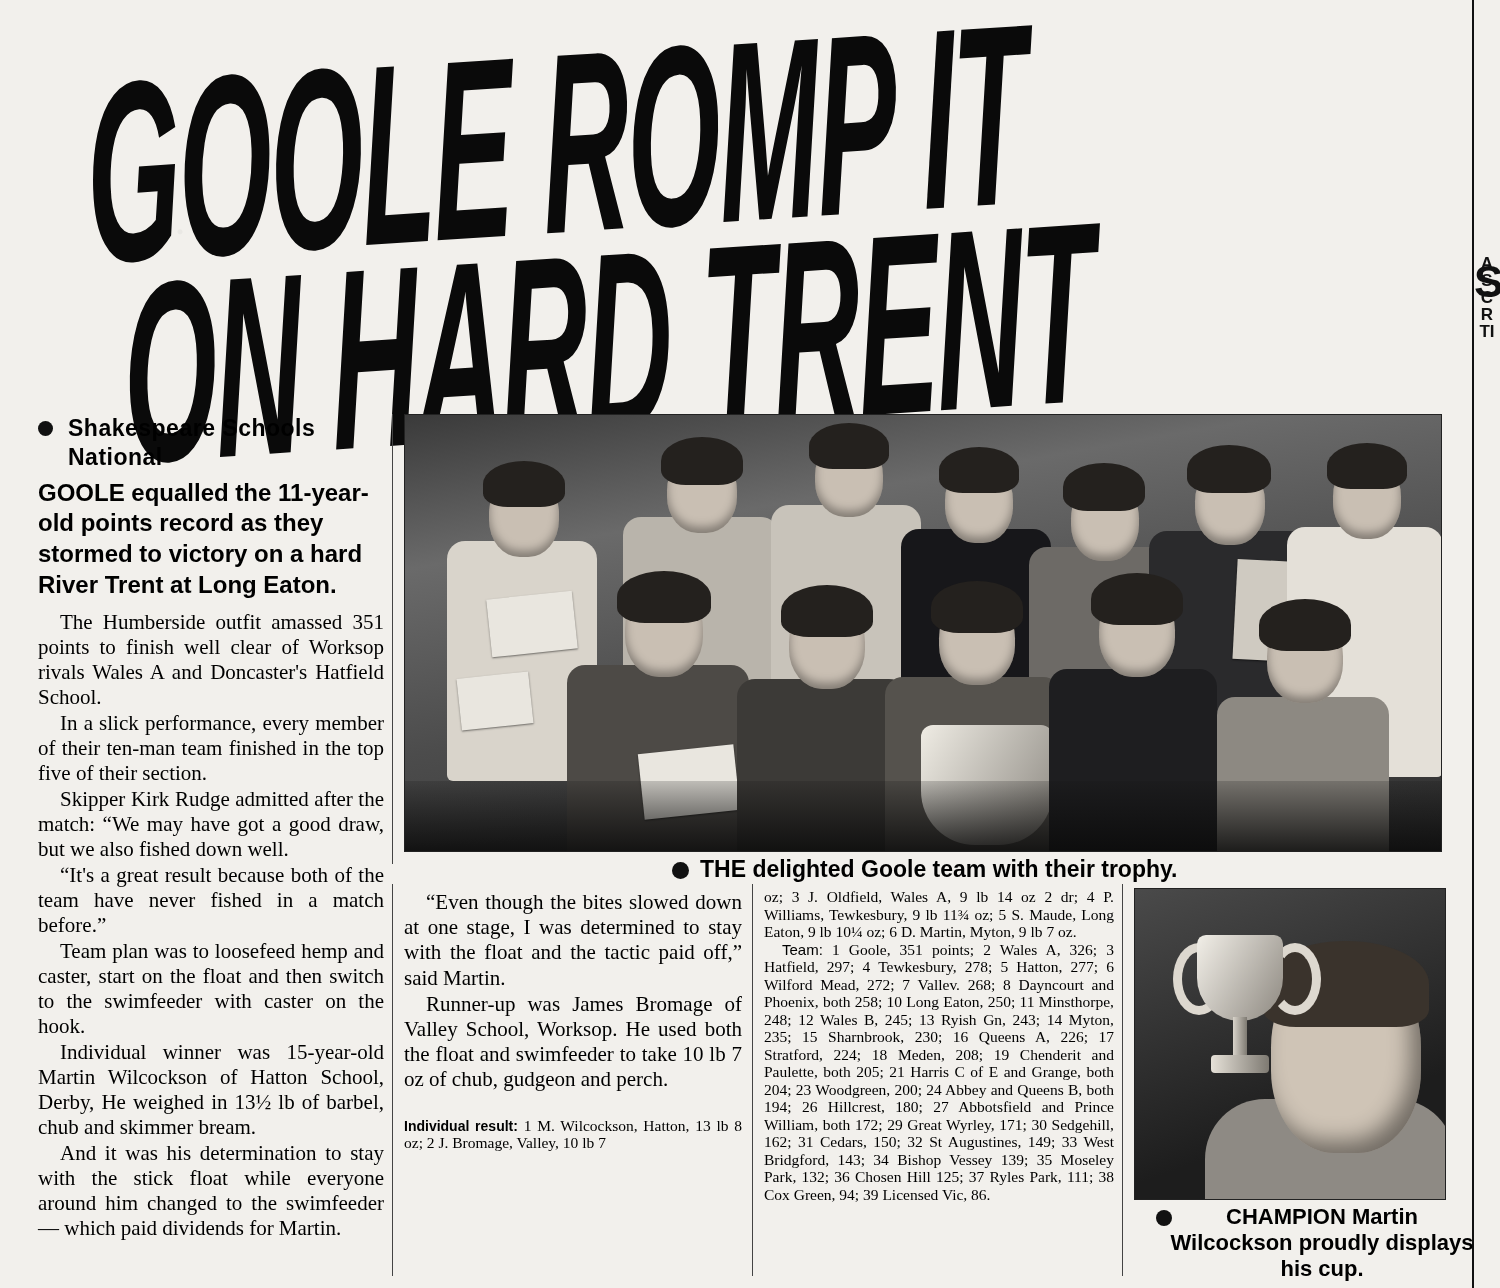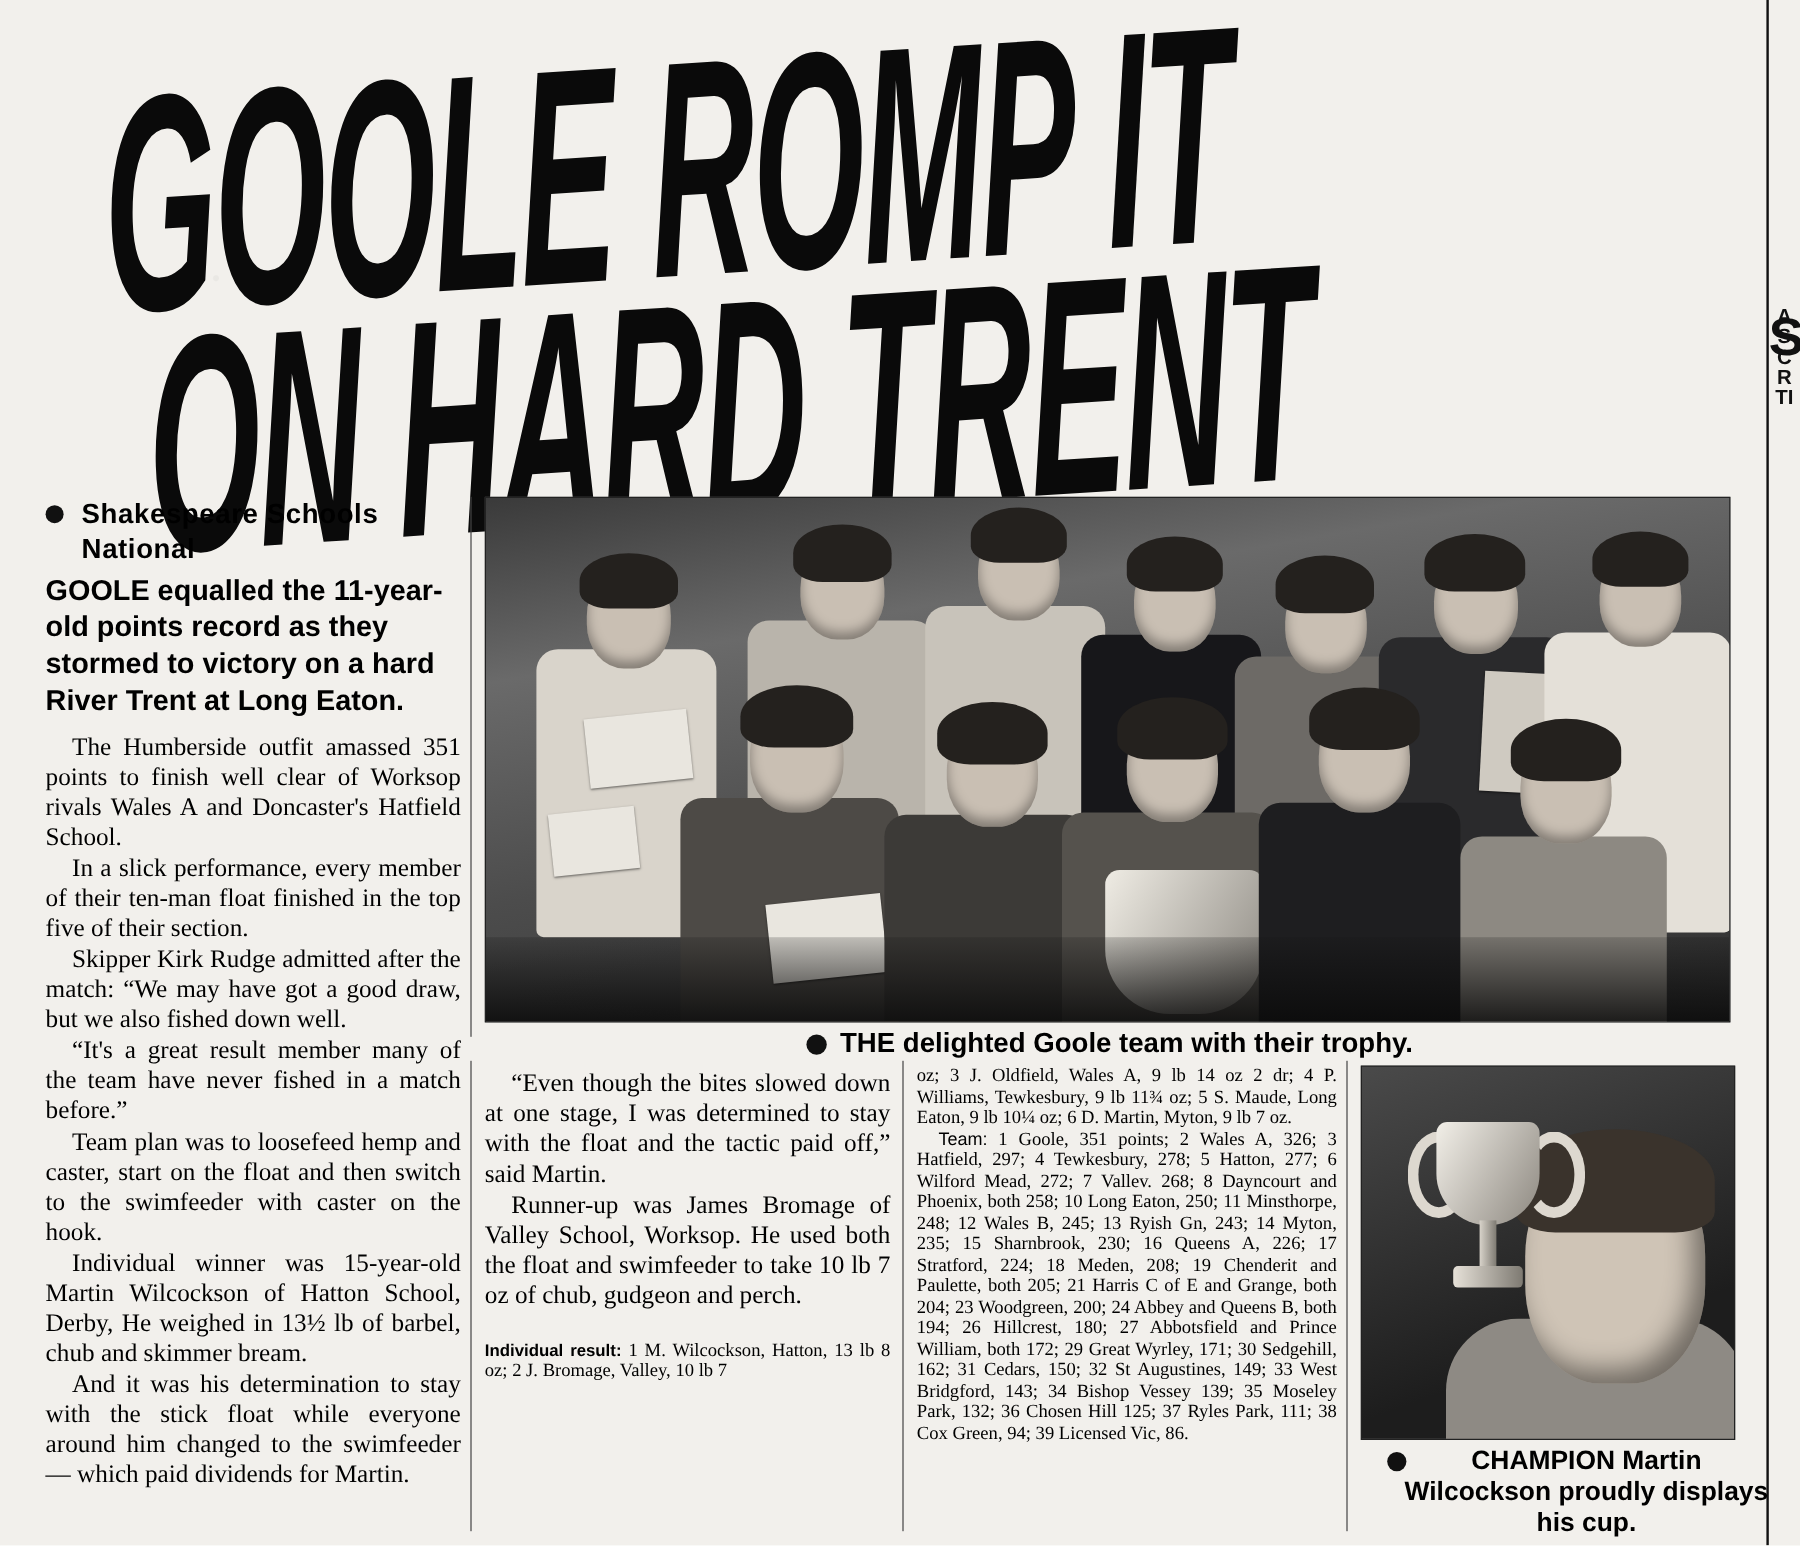--- a/index.html
+++ b/index.html
@@ -354,23 +354,23 @@
   </div>
 
   <div class="col-left">
     <div class="kicker">
       <span class="bullet"></span>
       <span>Shakespeare Schools National</span>
     </div>
     <div class="standfirst">GOOLE equalled the 11-year-old points record as they stormed to victory on a hard River Trent at Long Eaton.</div>
     <div class="body-text">
       <p class="first">The Humberside outfit amassed 351 points to finish well clear of Worksop rivals Wales A and Doncaster's Hatfield School.</p>
-      <p>In a slick performance, every member of their ten-man float finished in the top five of their section.</p>
+      <p>In a slick performance, every member of their ten-man team finished in the top five of their section.</p>
       <p>Skipper Kirk Rudge admitted after the match: “We may have got a good draw, but we also fished down well.</p>
-      <p>“It's a great result member many of the team have never fished in a match before.”</p>
+      <p>“It's a great result because both of the team have never fished in a match before.”</p>
       <p>Team plan was to loosefeed hemp and caster, start on the float and then switch to the swimfeeder with caster on the hook.</p>
       <p>Individual winner was 15-year-old Martin Wilcockson of Hatton School, Derby, He weighed in 13½ lb of barbel, chub and skimmer bream.</p>
       <p>And it was his determination to stay with the stick float while everyone around him changed to the swimfeeder — which paid dividends for Martin.</p>
     </div>
   </div>
 
   <div class="vrule" style="left:392px; top:884px; height:392px;"></div>
   <div class="vrule" style="left:752px; top:884px; height:392px;"></div>
   <div class="vrule" style="left:1122px; top:884px; height:392px;"></div>
   <div class="vrule" style="left:392px; top:414px; height:450px;"></div>

